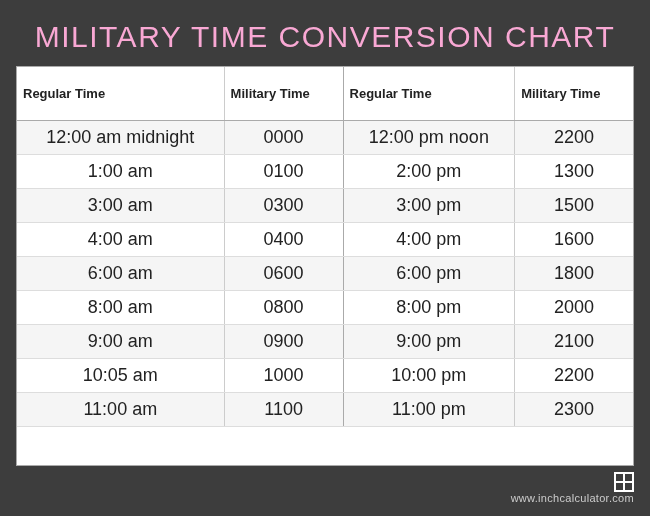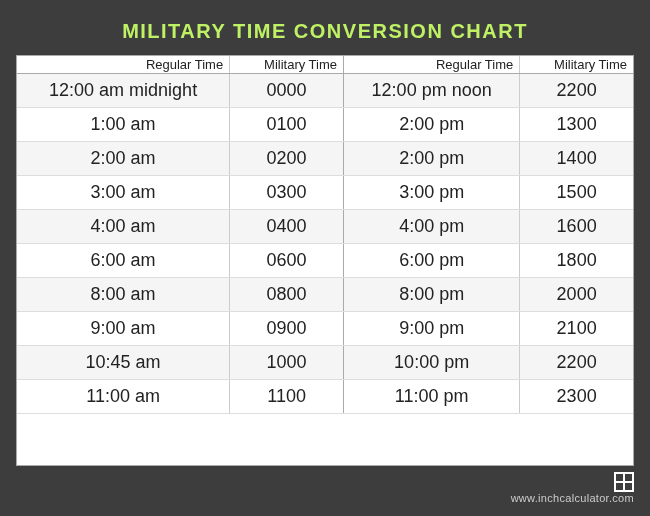--- a/index.html
+++ b/index.html
@@ -27,23 +27,23 @@
     }
 
     .title-bar {
       width: 100%;
       background: #3d3d3d;
       text-align: center;
       padding: 6px 0 12px 0;
     }
 
     .title-bar h1 {
-      color: #bef264;
-      font-size: 20px;
-      font-weight: 700;
+      color: #f9a8d4;
+      font-size: 30px;
+      font-weight: 400;
       letter-spacing: 1.5px;
       text-transform: uppercase;
     }
 
     .table-container {
       width: 100%;
       background: #ffffff;
       border: 1.5px solid #aaaaaa;
       flex: 1;
     }
@@ -52,23 +52,23 @@
       width: 100%;
       border-collapse: collapse;
       font-size: 13px;
     }
 
     thead tr {
       background: #ffffff;
     }
 
     thead th {
-      padding: 1px 6px;
-      text-align: right;
-      font-weight: 400;
+      padding: 19px 6px;
+      text-align: left;
+      font-weight: 700;
       color: #222222;
       border-bottom: 1.5px solid #aaaaaa;
       font-size: 13px;
     }
 
     thead th:nth-child(1),
     thead th:nth-child(3) {
       border-right: 1px solid #cccccc;
     }
 
@@ -169,26 +169,20 @@
             <td>12:00 pm noon</td>
             <td>2200</td>
           </tr>
           <tr>
             <td>1:00 am</td>
             <td>0100</td>
             <td>2:00 pm</td>
             <td>1300</td>
           </tr>
           <tr>
-            <td>2:00 am</td>
-            <td>0200</td>
-            <td>2:00 pm</td>
-            <td>1400</td>
-          </tr>
-          <tr>
             <td>3:00 am</td>
             <td>0300</td>
             <td>3:00 pm</td>
             <td>1500</td>
           </tr>
           <tr>
             <td>4:00 am</td>
             <td>0400</td>
             <td>4:00 pm</td>
             <td>1600</td>
@@ -205,21 +199,21 @@
             <td>8:00 pm</td>
             <td>2000</td>
           </tr>
           <tr>
             <td>9:00 am</td>
             <td>0900</td>
             <td>9:00 pm</td>
             <td>2100</td>
           </tr>
           <tr>
-            <td>10:45 am</td>
+            <td>10:05 am</td>
             <td>1000</td>
             <td>10:00 pm</td>
             <td>2200</td>
           </tr>
           <tr>
             <td>11:00 am</td>
             <td>1100</td>
             <td>11:00 pm</td>
             <td>2300</td>
           </tr>

